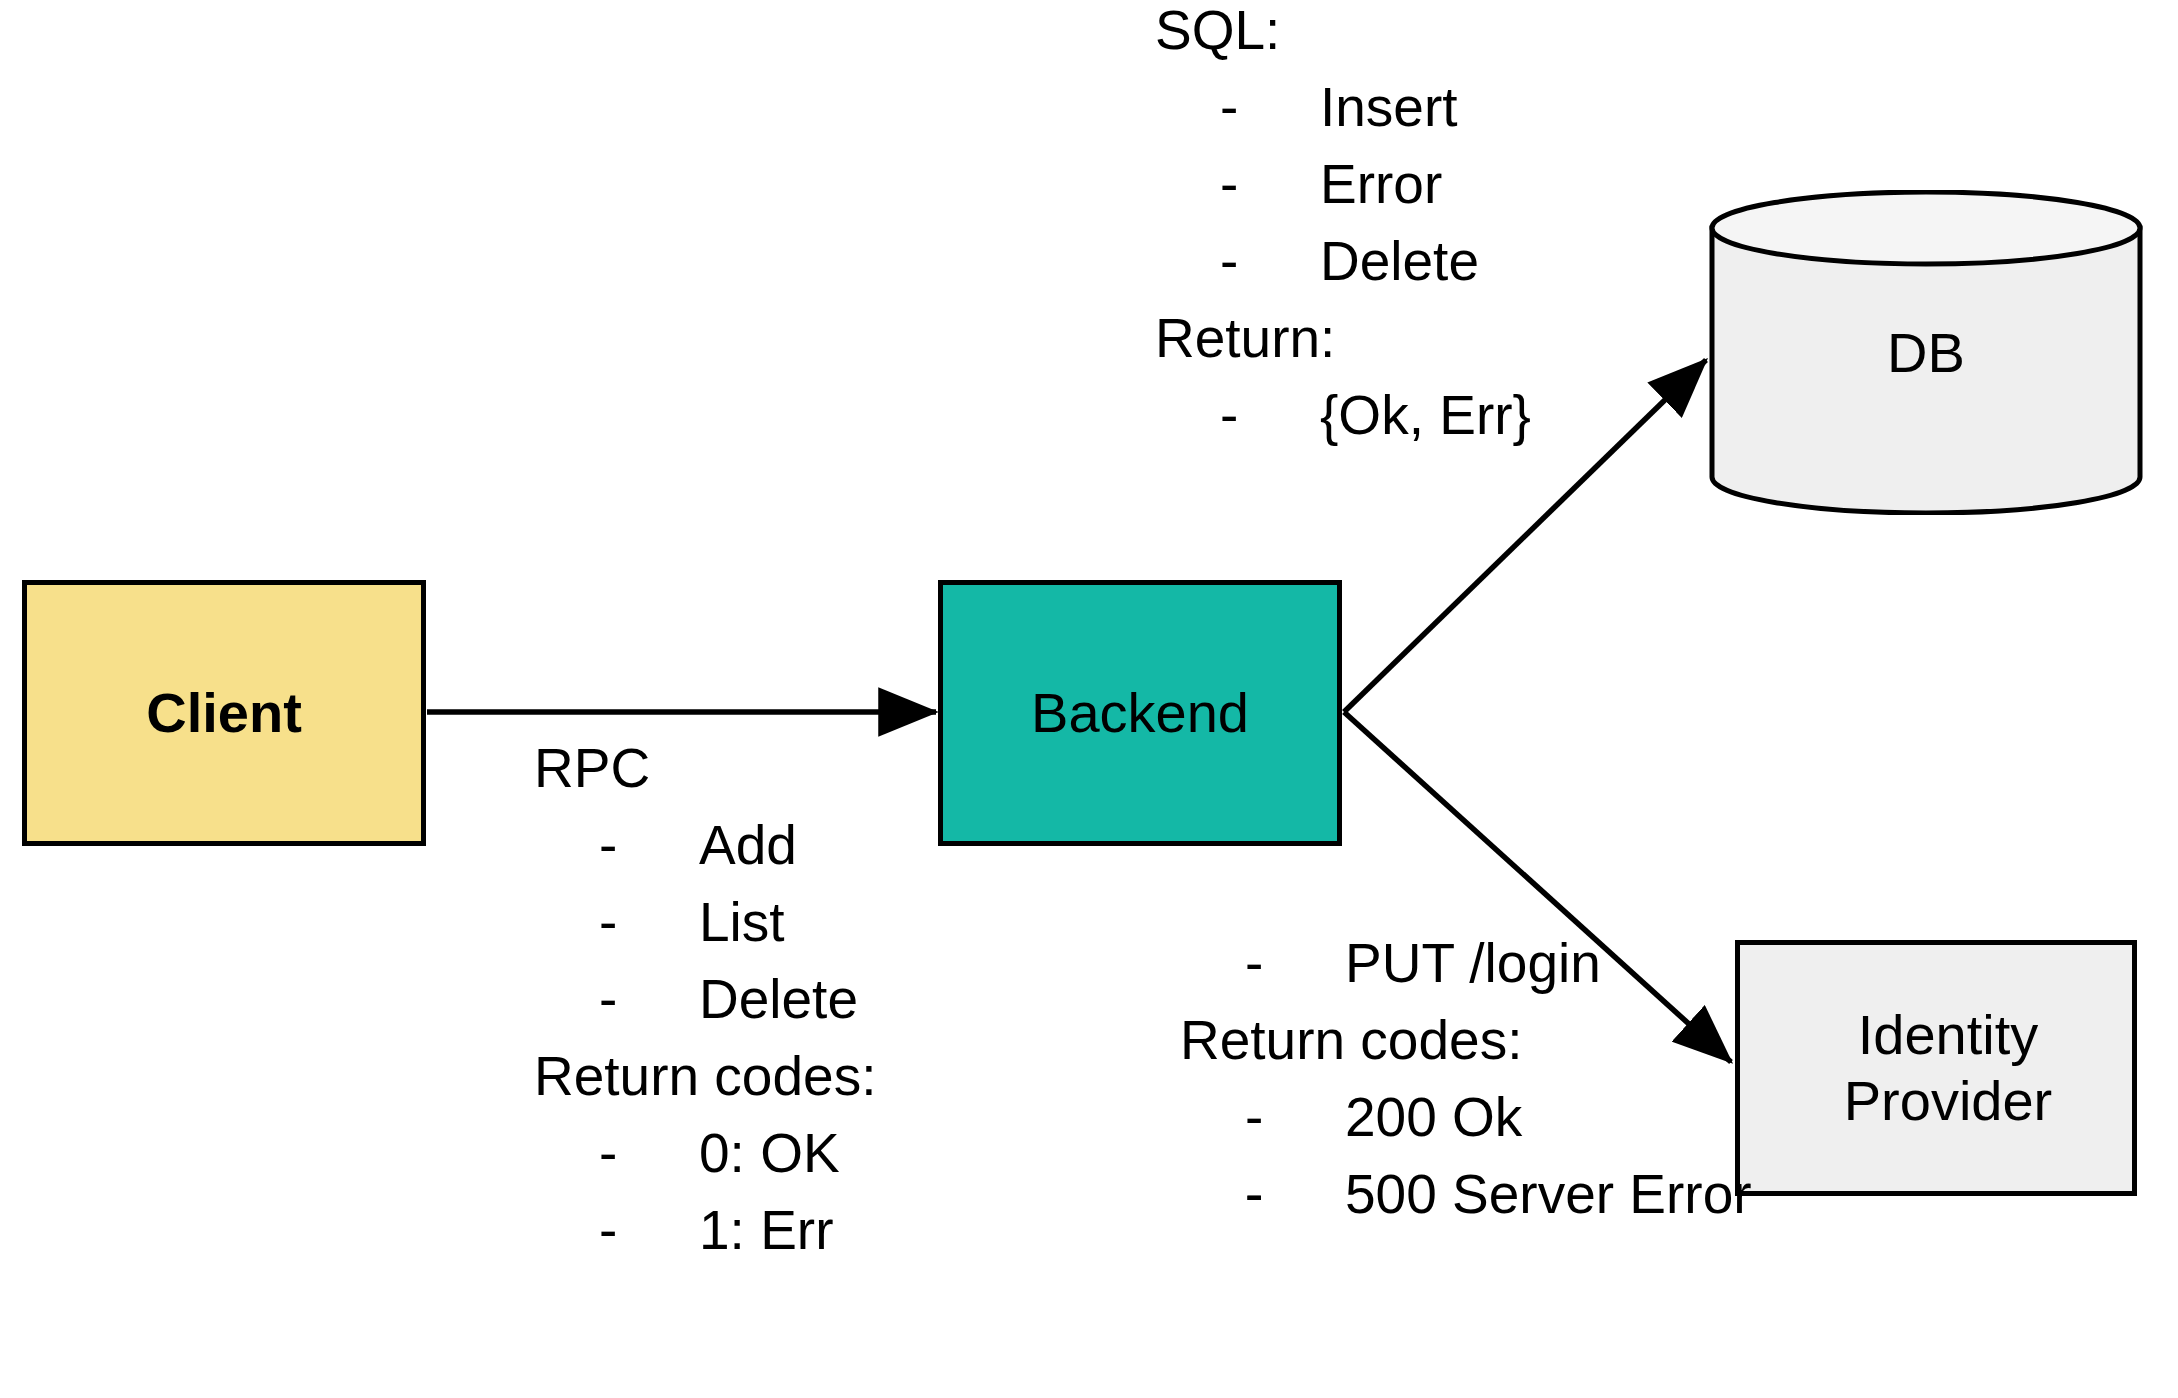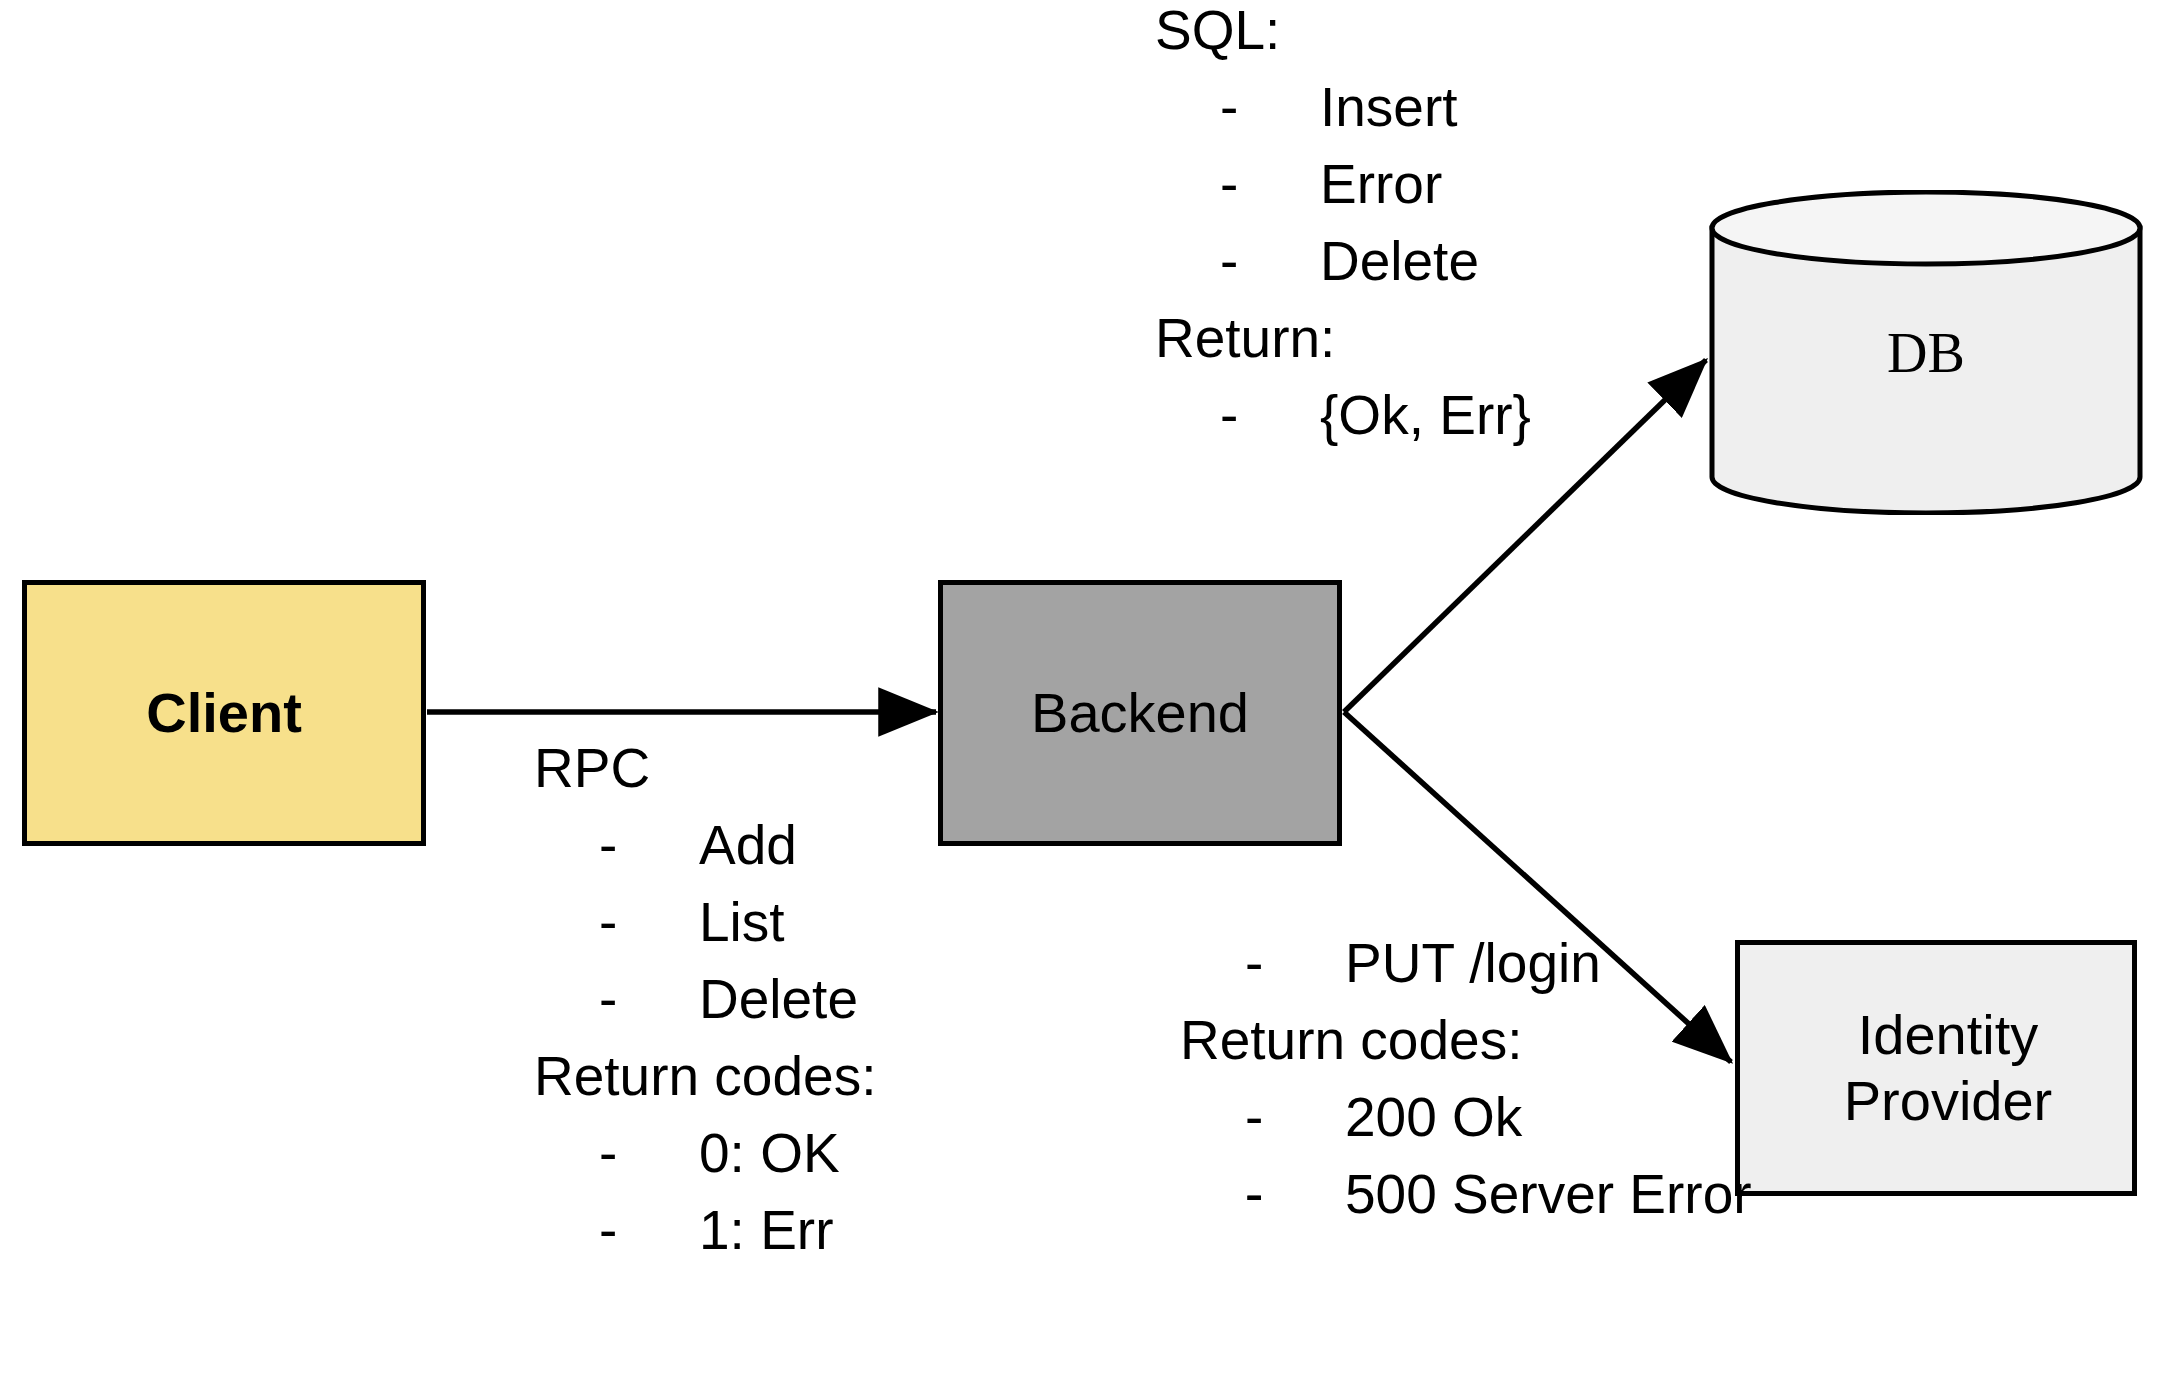--- a/index.html
+++ b/index.html
@@ -36,21 +36,21 @@
   #node-client {
     left: 22px;  top: 580px;
     width: 404px; height: 266px;
     background: #F7E08B;
     border: 5px solid #000000;
     font-weight: bold;
   }
   #node-backend {
     left: 938px; top: 580px;
     width: 404px; height: 266px;
-    background: #a3a3a3;
+    background: #14b8a6;
     border: 5px solid #000000;
   }
   #node-idp {
     left: 1735px; top: 940px;
     width: 402px; height: 256px;
     background: #EFEFEF;
     border: 5px solid #000000;
     padding-left: 24px;
   }
 
@@ -60,21 +60,20 @@
     left: 1706px; top: 190px;
     width: 440px; height: 325px;
   }
   #node-db svg { display: block; }
   #db-text {
     position: absolute;
     left: 1706px; top: 190px;
     width: 440px; height: 325px;
     display: flex; align-items: center; justify-content: center;
     font-size: 56px;
-    font-family: Liberation Serif, serif;
   }
 
   
   #edges {
     position: absolute;
     left: 0; top: 0;
     width: 2178px; height: 1398px;
     pointer-events: none;
   }
 

